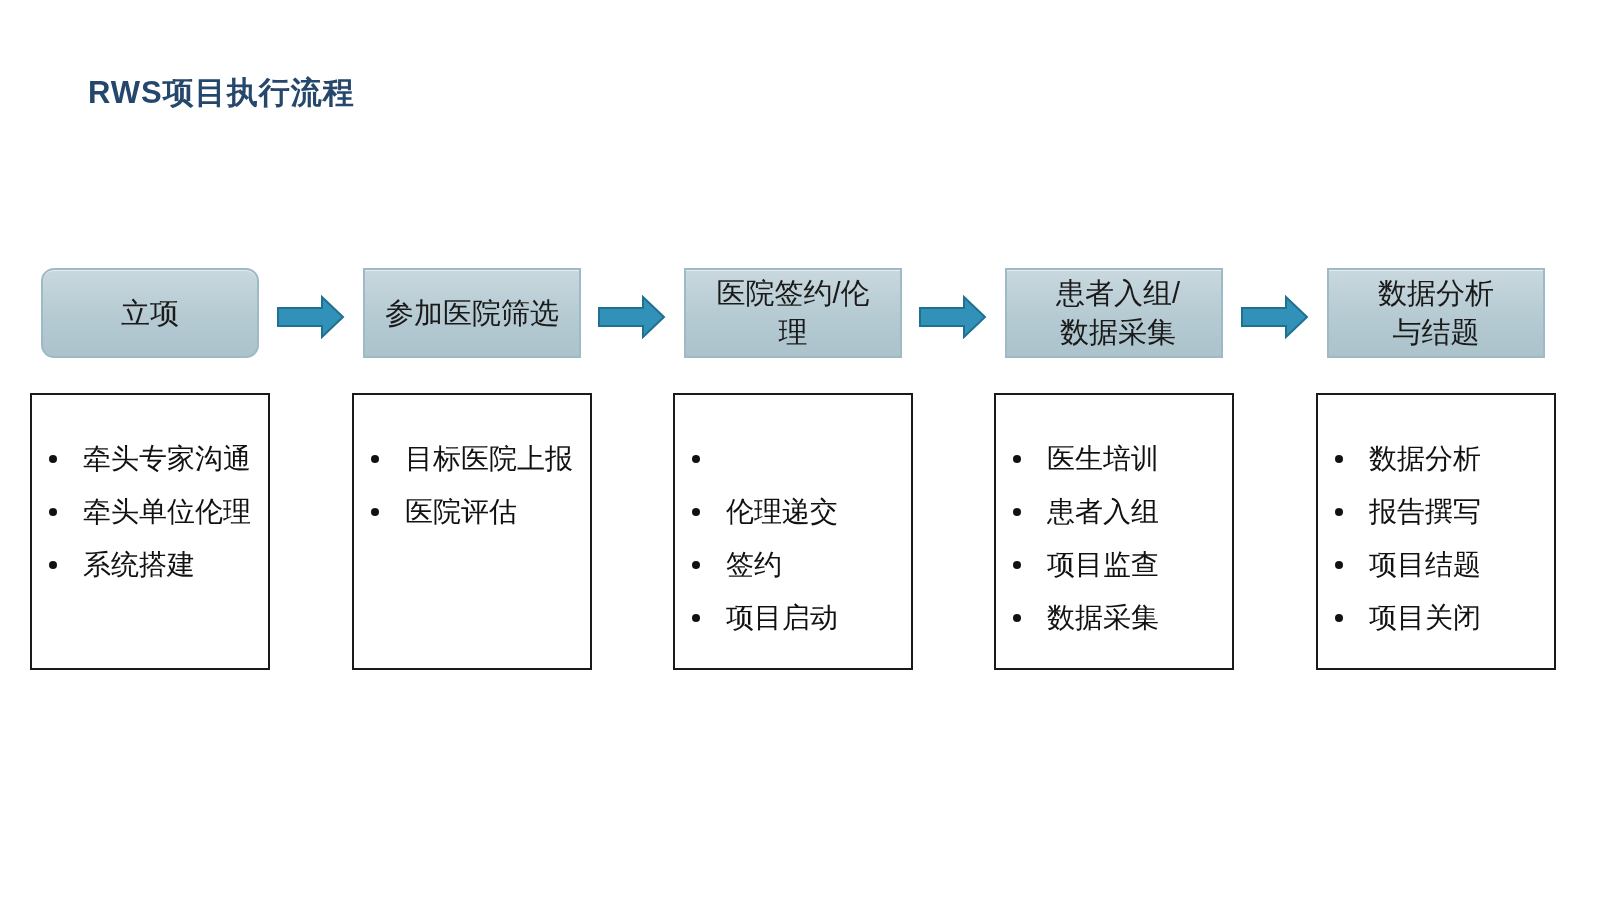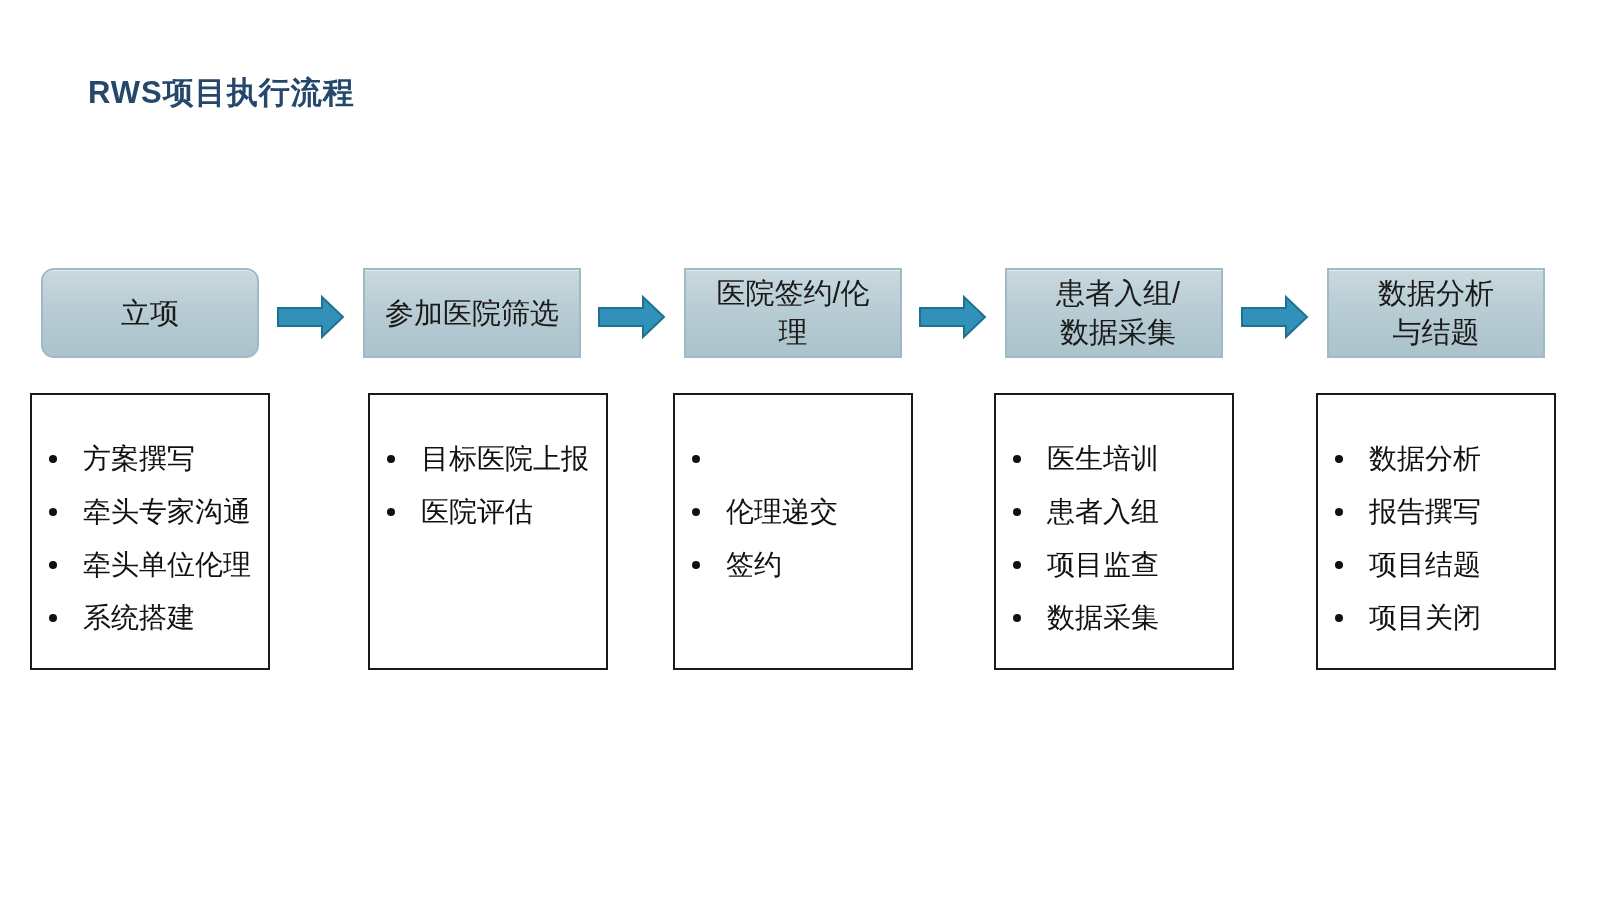--- a/index.html
+++ b/index.html
@@ -68,21 +68,21 @@
     margin-right: 26px;
   }
   .detail-text {
     font-size: 28px;
     color: #111111;
     white-space: nowrap;
   }
 
   
   .col1 .stage-box { left: 41px; border-radius: 13px; }   .col1 .detail-box { left: 30px; }
-  .col2 .stage-box { left: 363px; }  .col2 .detail-box { left: 368px; }
+  .col2 .stage-box { left: 363px; }  .col2 .detail-box { left: 352px; }
   .col3 .stage-box { left: 684px; }  .col3 .detail-box { left: 673px; }
   .col4 .stage-box { left: 1005px; padding-left: 8px; } .col4 .detail-box { left: 994px; }
   .col5 .stage-box { left: 1327px; } .col5 .detail-box { left: 1316px; }
   .arrow.a1 { left: 277px; }
   .arrow.a2 { left: 598px; }
   .arrow.a3 { left: 919px; }
   .arrow.a4 { left: 1241px; }
 </style>
 </head>
 <body>
@@ -91,24 +91,20 @@
 
   <h1 class="title">RWS项目执行流程</h1>
 
   <div class="col1">
     <div class="stage-box">
       <span class="stage-line">立项</span>
     </div>
     <div class="detail-box">
       <div class="detail-row">
         <span class="bullet"></span>
-        <span class="detail-text">方案撰写</span>
-      </div>
-      <div class="detail-row">
-        <span class="bullet"></span>
         <span class="detail-text">牵头专家沟通</span>
       </div>
       <div class="detail-row">
         <span class="bullet"></span>
         <span class="detail-text">牵头单位伦理</span>
       </div>
       <div class="detail-row">
         <span class="bullet"></span>
         <span class="detail-text">系统搭建</span>
       </div>
@@ -149,20 +145,24 @@
         <span class="bullet"></span>
       </div>
       <div class="detail-row">
         <span class="bullet"></span>
         <span class="detail-text">伦理递交</span>
       </div>
       <div class="detail-row">
         <span class="bullet"></span>
         <span class="detail-text">签约</span>
       </div>
+      <div class="detail-row">
+        <span class="bullet"></span>
+        <span class="detail-text">项目启动</span>
+      </div>
     </div>
   </div>
 
   <svg class="arrow a3" viewBox="0 0 68 44">
     <polygon points="1,13 45,13 45,2 66,22 45,42 45,31 1,31" fill="#3191B8" stroke="#20718F" stroke-width="2"></polygon>
   </svg>
 
   <div class="col4">
     <div class="stage-box">
       <span class="stage-line">患者入组/</span>

